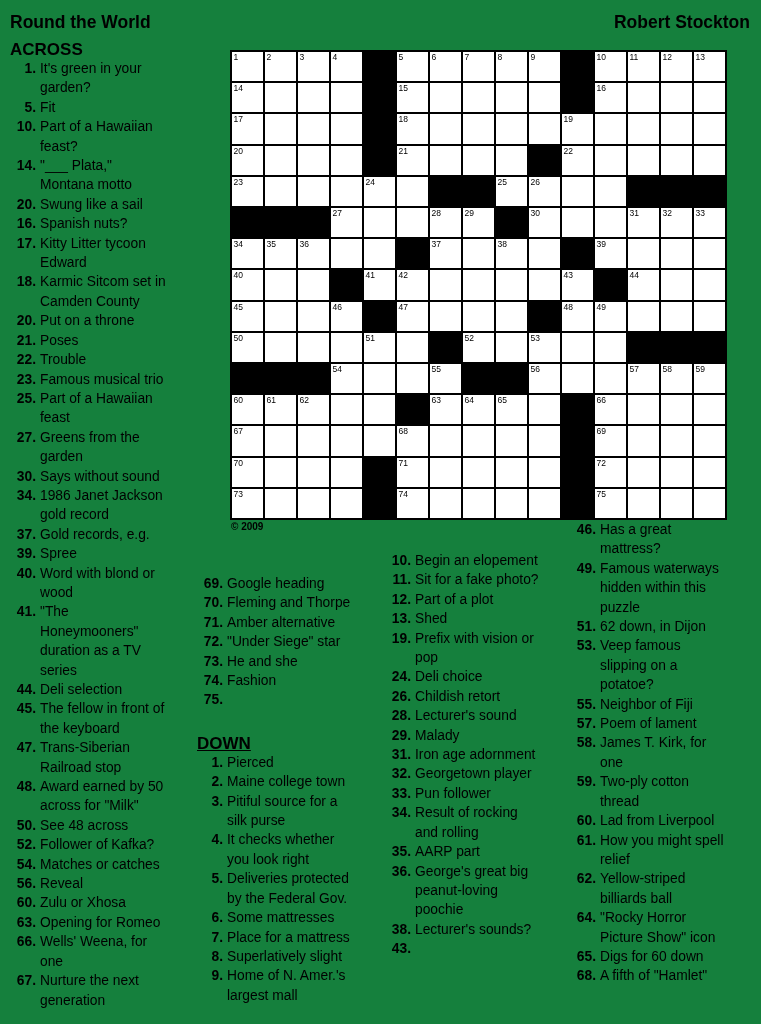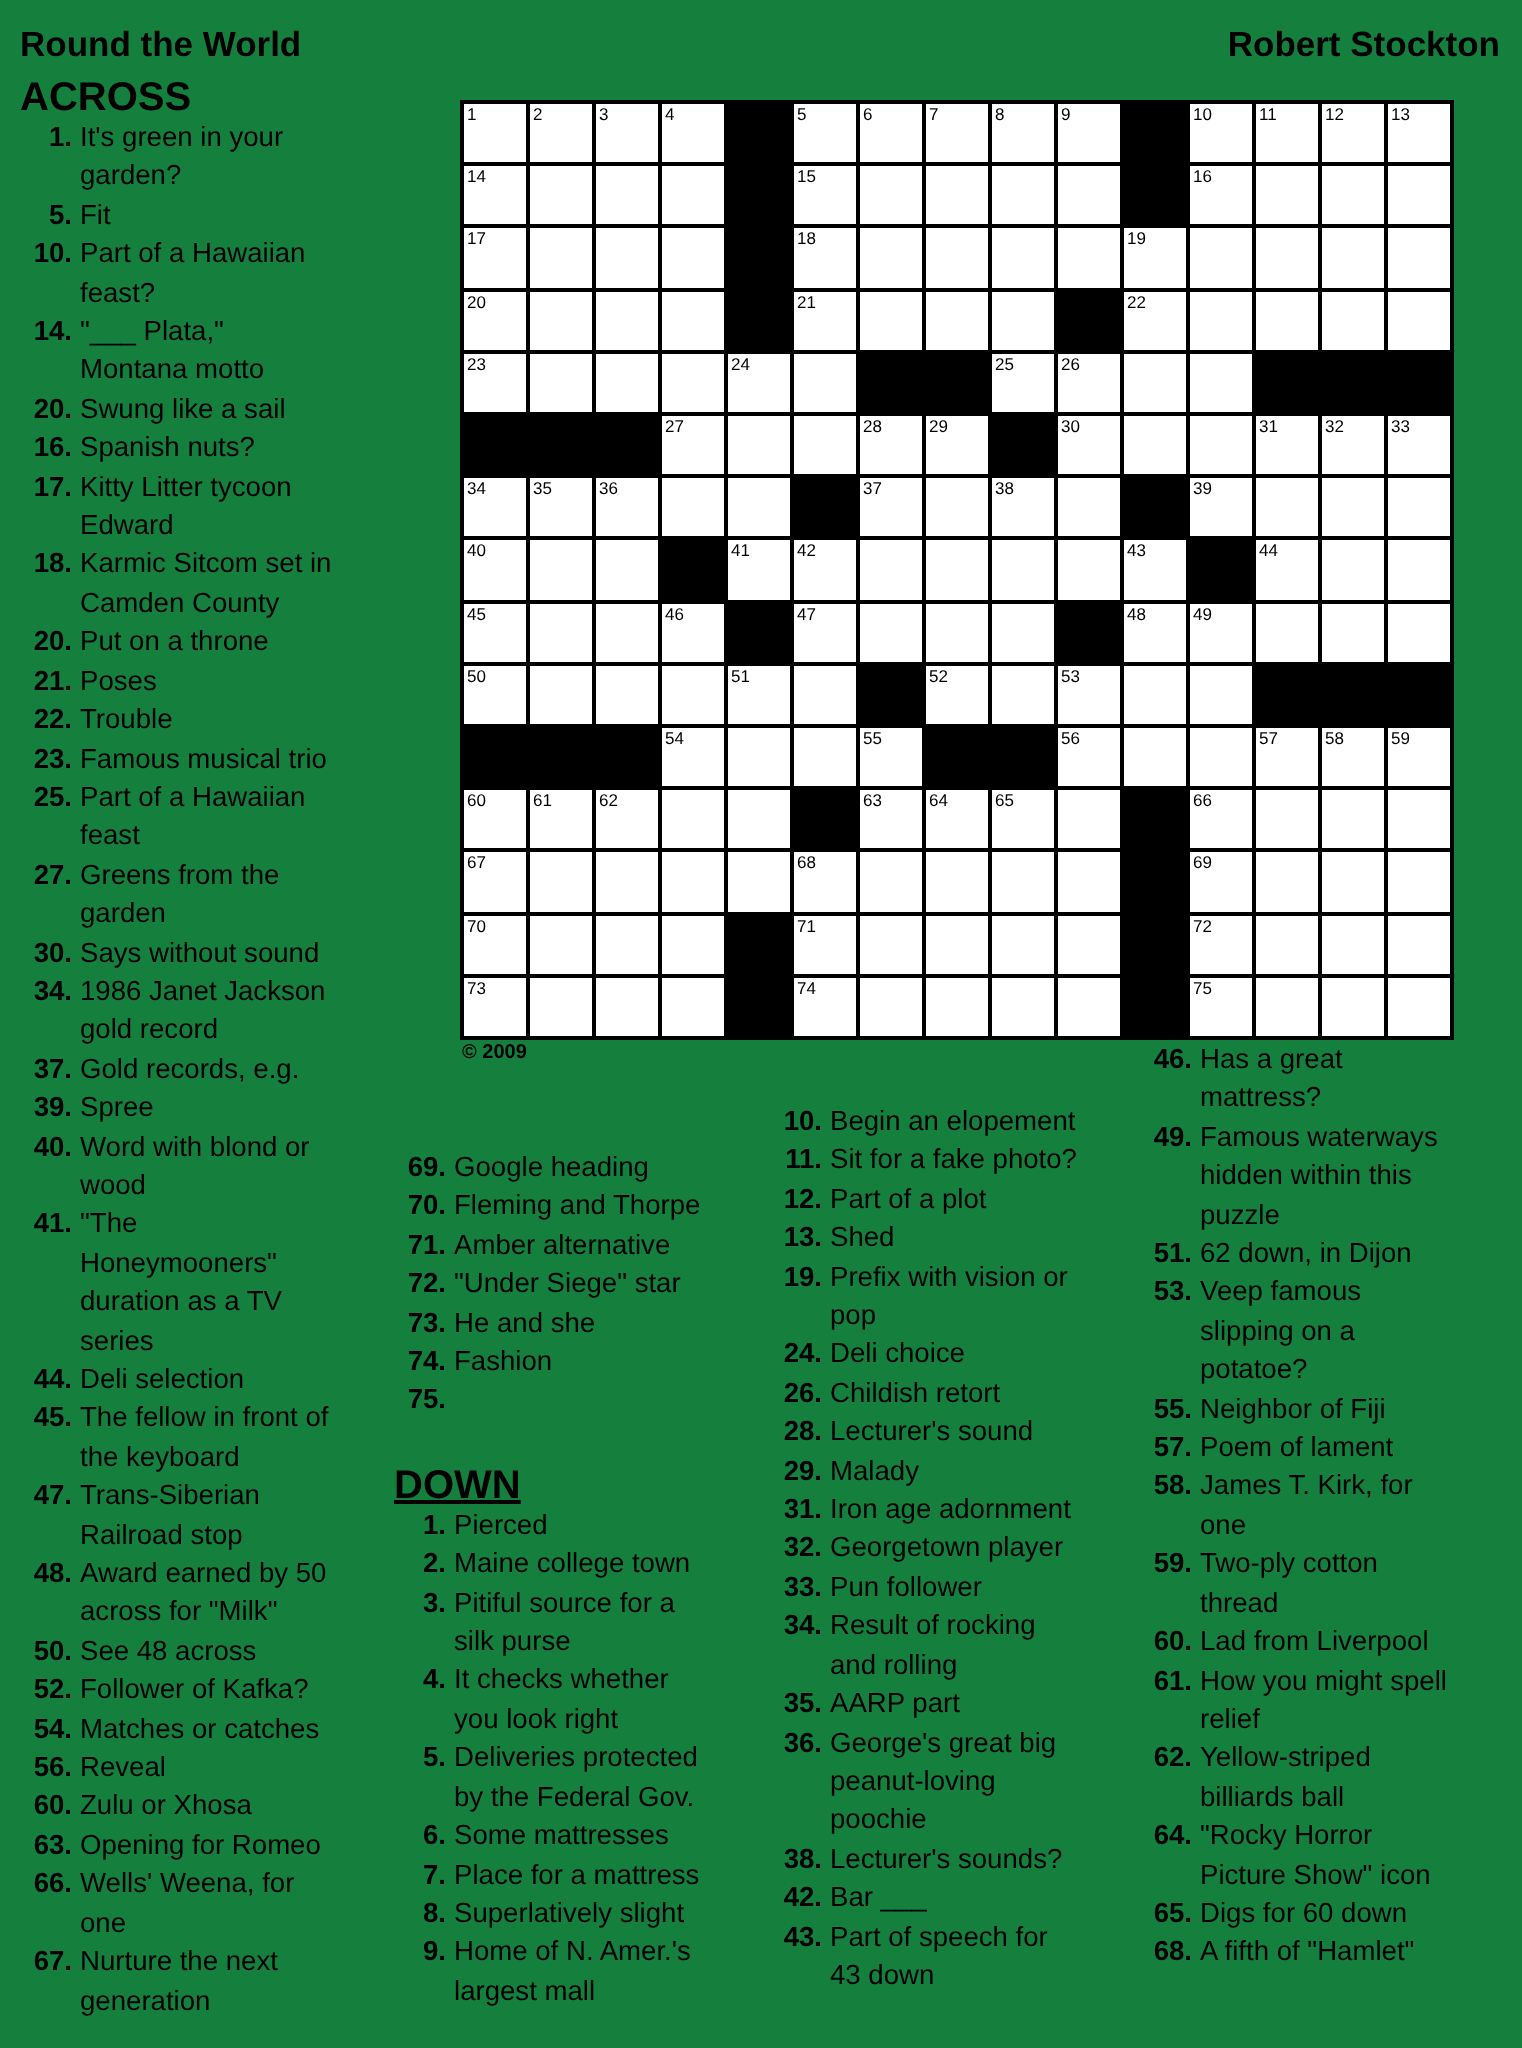--- a/index.html
+++ b/index.html
@@ -5,21 +5,21 @@
   html,body{margin:0;padding:0;background:#fff;}
   .page{position:relative;width:761px;height:1024px;background:#15803d;color:#000;
         font-family:"Liberation Sans",sans-serif;overflow:hidden;}
   .title{position:absolute;left:10px;top:12px;font-size:17.5px;font-weight:bold;}
   .author{position:absolute;right:11px;top:12px;font-size:17.5px;font-weight:bold;}
   .col{position:absolute;font-size:13.8px;line-height:19.4px;}
   .col1{left:10px;top:40px;width:192px;}
   .col2{left:197px;top:574px;width:186px;}
   .col3{left:385px;top:551px;width:182px;}
   .col4{left:570px;top:520px;width:190px;}
-  .sec-h{font-size:20px;font-weight:bold;line-height:19px;}
+  .sec-h{font-size:17px;font-weight:bold;line-height:19px;}
   .down-h{margin-top:24px;text-decoration:underline;}
   .clue{display:flex;align-items:flex-start;}
   .cnum{flex:0 0 26px;text-align:right;font-weight:bold;padding-right:4px;}
   .ctxt{flex:1;white-space:pre-line;}
   .gridbox{position:absolute;left:230px;top:50px;width:497px;height:470px;
            box-sizing:border-box;background:#000;padding:2px;
            display:grid;grid-template-columns:repeat(15,1fr);grid-auto-rows:1fr;gap:2px;}
   .cell{background:#fff;position:relative;}
   .cell.black{background:#000;}
   .cell .n{position:absolute;top:0;left:1.5px;font-size:8.5px;line-height:10px;}
@@ -704,27 +704,21 @@
           <span class="cnum">36.</span>
           <span class="ctxt">George's great big
 peanut-loving
 poochie</span>
         </div>
         <div class="clue">
           <span class="cnum">38.</span>
           <span class="ctxt">Lecturer's sounds?</span>
         </div>
         <div class="clue">
-          <span class="cnum">42.</span>
-          <span class="ctxt">Bar ___</span>
-        </div>
-        <div class="clue">
           <span class="cnum">43.</span>
-          <span class="ctxt">Part of speech for
-43 down</span>
         </div>
       </div>
   </div>
 
   <div class="col col4">
     <div id="down-col4">
         <div class="clue">
           <span class="cnum">46.</span>
           <span class="ctxt">Has a great
 mattress?</span>

